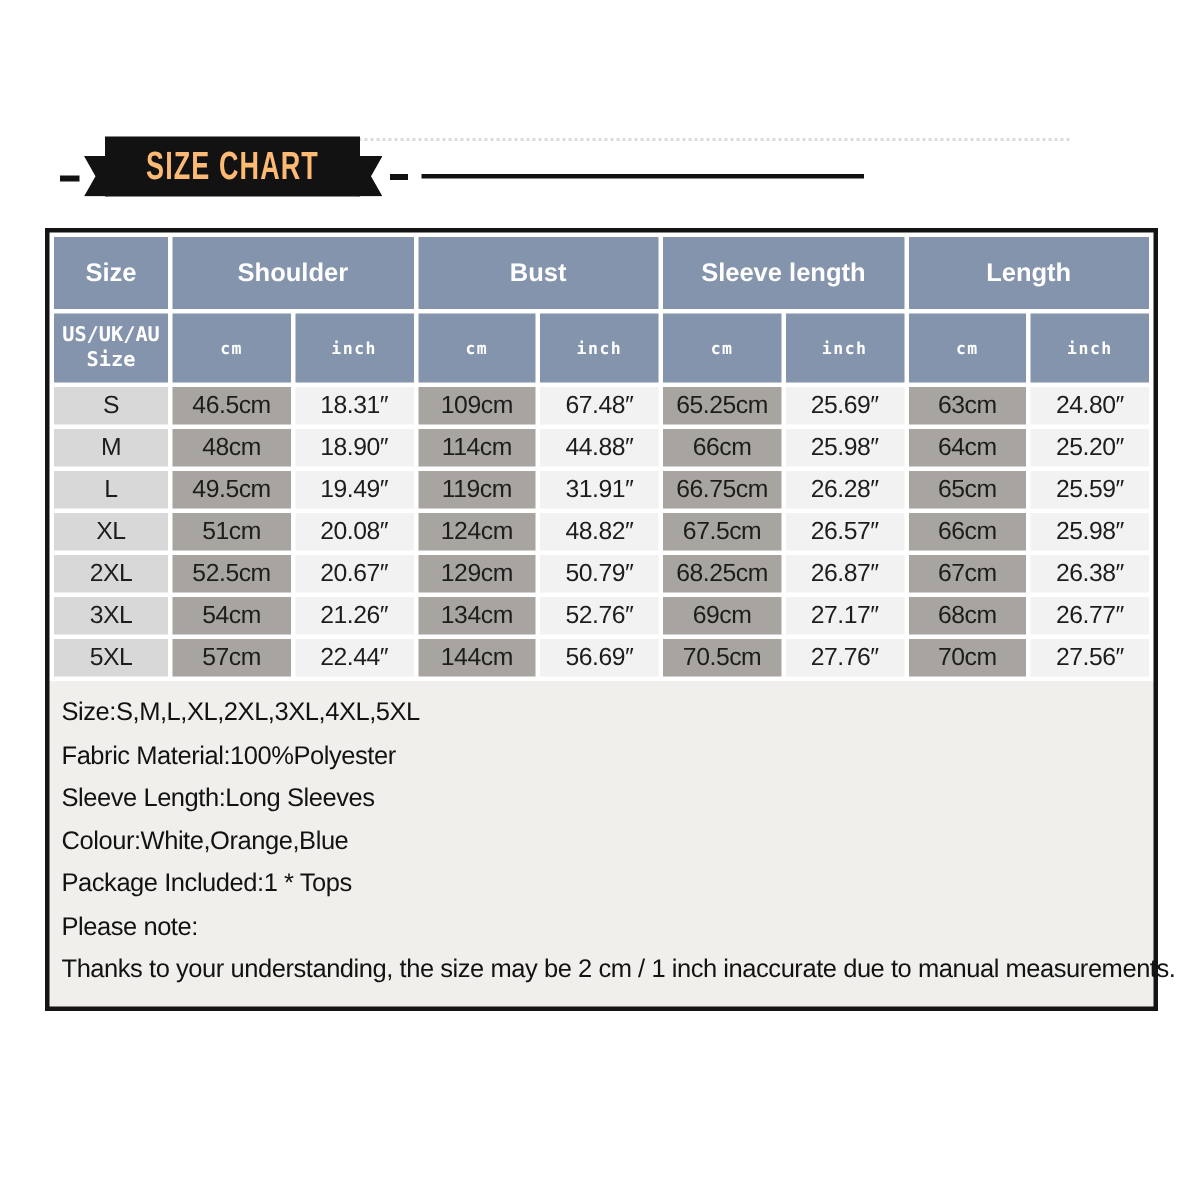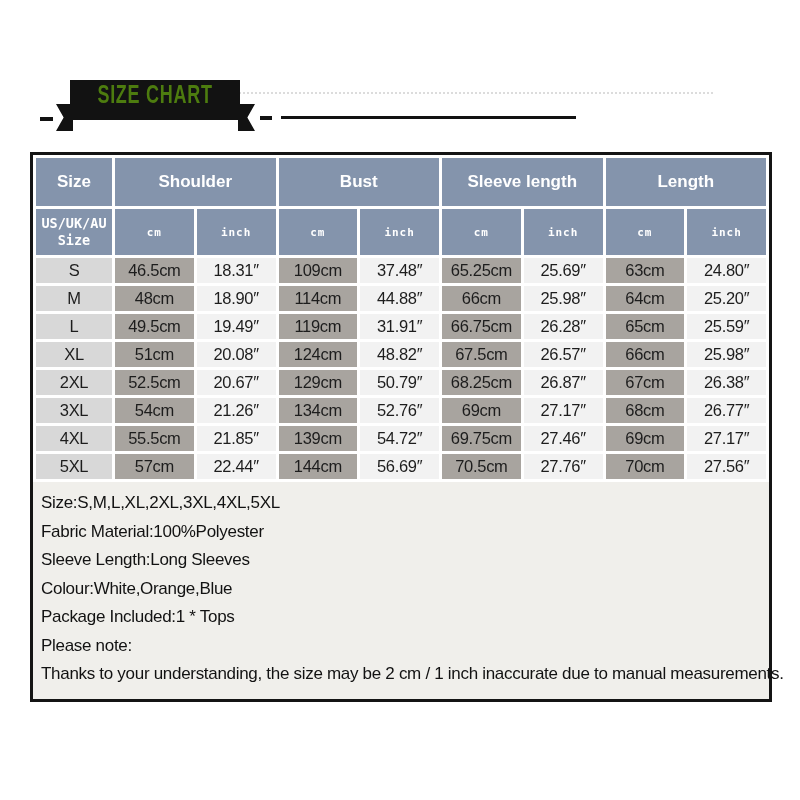--- a/index.html
+++ b/index.html
@@ -22,23 +22,23 @@
   .banner{position:absolute;left:0;top:0;width:800px;height:152px;}
   .dotted-line{position:absolute;left:168px;top:92px;width:545px;border-top:2px dotted #dcdcdc;}
   .dash{position:absolute;background:var(--ribbon-bg);}
   .dash-left{left:40px;top:117px;width:13px;height:4px;}
   .dash-mid{left:260px;top:116px;width:12px;height:4px;}
   .rule-right{position:absolute;left:281px;top:116px;width:295px;height:3px;background:var(--ribbon-bg);}
   .ribbon-tail{position:absolute;top:104px;width:17px;height:27px;background:var(--ribbon-bg);}
   .tail-left{left:56px;clip-path:polygon(0 0,100% 0,100% 100%,0 100%,45% 50%);}
   .tail-right{left:238px;clip-path:polygon(0 0,100% 0,55% 50%,100% 100%,0 100%);}
   .ribbon-body{
-    position:absolute;left:70px;top:80px;width:170px;height:40px;
-    background:var(--ribbon-bg);color:#4d7c0f;
-    display:flex;align-items:flex-start;justify-content:center;
+    position:absolute;left:70px;top:91px;width:170px;height:40px;
+    background:var(--ribbon-bg);color:#fdba74;
+    display:flex;align-items:center;justify-content:center;
   }
   .ribbon-body span{
     font-size:25px;font-weight:bold;letter-spacing:1px;white-space:nowrap;
     transform:scale(0.72,1.05);
   }
 
   
   .sheet{position:absolute;left:30px;top:152px;width:656px;}
   table.size-table{
     width:742px;table-layout:fixed;
@@ -123,21 +123,21 @@
           <th class="sub-unit">cm</th>
           <th class="sub-unit">inch</th>
         </tr>
       </thead>
       <tbody id="size-rows">
           <tr>
             <td class="c-size">S</td>
             <td class="c-cm">46.5cm</td>
             <td class="c-inch">18.31″</td>
             <td class="c-cm">109cm</td>
-            <td class="c-inch">37.48″</td>
+            <td class="c-inch">67.48″</td>
             <td class="c-cm">65.25cm</td>
             <td class="c-inch">25.69″</td>
             <td class="c-cm">63cm</td>
             <td class="c-inch">24.80″</td>
           </tr>
           <tr>
             <td class="c-size">M</td>
             <td class="c-cm">48cm</td>
             <td class="c-inch">18.90″</td>
             <td class="c-cm">114cm</td>
@@ -183,31 +183,20 @@
           <tr>
             <td class="c-size">3XL</td>
             <td class="c-cm">54cm</td>
             <td class="c-inch">21.26″</td>
             <td class="c-cm">134cm</td>
             <td class="c-inch">52.76″</td>
             <td class="c-cm">69cm</td>
             <td class="c-inch">27.17″</td>
             <td class="c-cm">68cm</td>
             <td class="c-inch">26.77″</td>
-          </tr>
-          <tr>
-            <td class="c-size">4XL</td>
-            <td class="c-cm">55.5cm</td>
-            <td class="c-inch">21.85″</td>
-            <td class="c-cm">139cm</td>
-            <td class="c-inch">54.72″</td>
-            <td class="c-cm">69.75cm</td>
-            <td class="c-inch">27.46″</td>
-            <td class="c-cm">69cm</td>
-            <td class="c-inch">27.17″</td>
           </tr>
           <tr>
             <td class="c-size">5XL</td>
             <td class="c-cm">57cm</td>
             <td class="c-inch">22.44″</td>
             <td class="c-cm">144cm</td>
             <td class="c-inch">56.69″</td>
             <td class="c-cm">70.5cm</td>
             <td class="c-inch">27.76″</td>
             <td class="c-cm">70cm</td>

